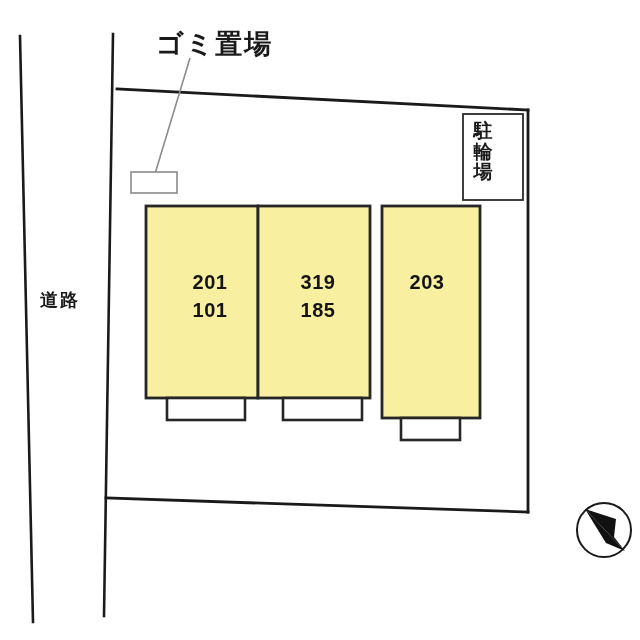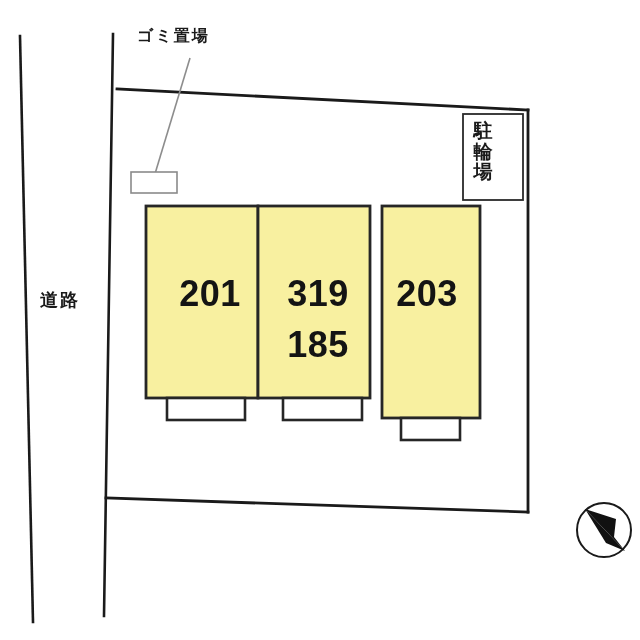--- a/index.html
+++ b/index.html
@@ -37,23 +37,23 @@
     color: #1a1a1a;
     white-space: nowrap;
     pointer-events: auto;
   }
   
   .jp {
     font-family: "DejaVu Sans", "Liberation Sans", sans-serif;
     font-weight: 700;
   }
   .lbl-gomi {
-    left: 137px;
+    left: 156px;
     top: 26px;
-    font-size: 16px;
+    font-size: 27px;
     letter-spacing: 2px;
   }
   .lbl-douro {
     left: 40px;
     top: 288px;
     font-size: 18px;
     letter-spacing: 2px;
   }
   .lbl-chuurin {
     left: 471px;
@@ -65,21 +65,21 @@
     letter-spacing: 0px;
   }
   .lbl-chuurin span {
     display: block;
   }
   
   .unit-num {
     position: absolute;
     text-align: center;
     font-weight: 700;
-    font-size: 36px;
+    font-size: 20px;
     line-height: 1.42;
     color: #141414;
     letter-spacing: 0.5px;
     font-family: "Liberation Sans", "DejaVu Sans", sans-serif;
   }
   .unit-num span {
     display: block;
   }
   .u1 { left: 160px; top: 268px; width: 100px; }
   .u2 { left: 268px; top: 268px; width: 100px; }
@@ -134,20 +134,21 @@
     <div class="lbl jp lbl-douro">道路</div>
 
     <div class="lbl jp lbl-chuurin">
       <span>駐</span>
       <span>輪</span>
       <span>場</span>
     </div>
 
     <div class="unit-num u1">
       <span>201</span>
+      <span>101</span>
     </div>
 
     <div class="unit-num u2">
       <span>319</span>
       <span>185</span>
     </div>
 
     <div class="unit-num u3">
       <span>203</span>
     </div>

